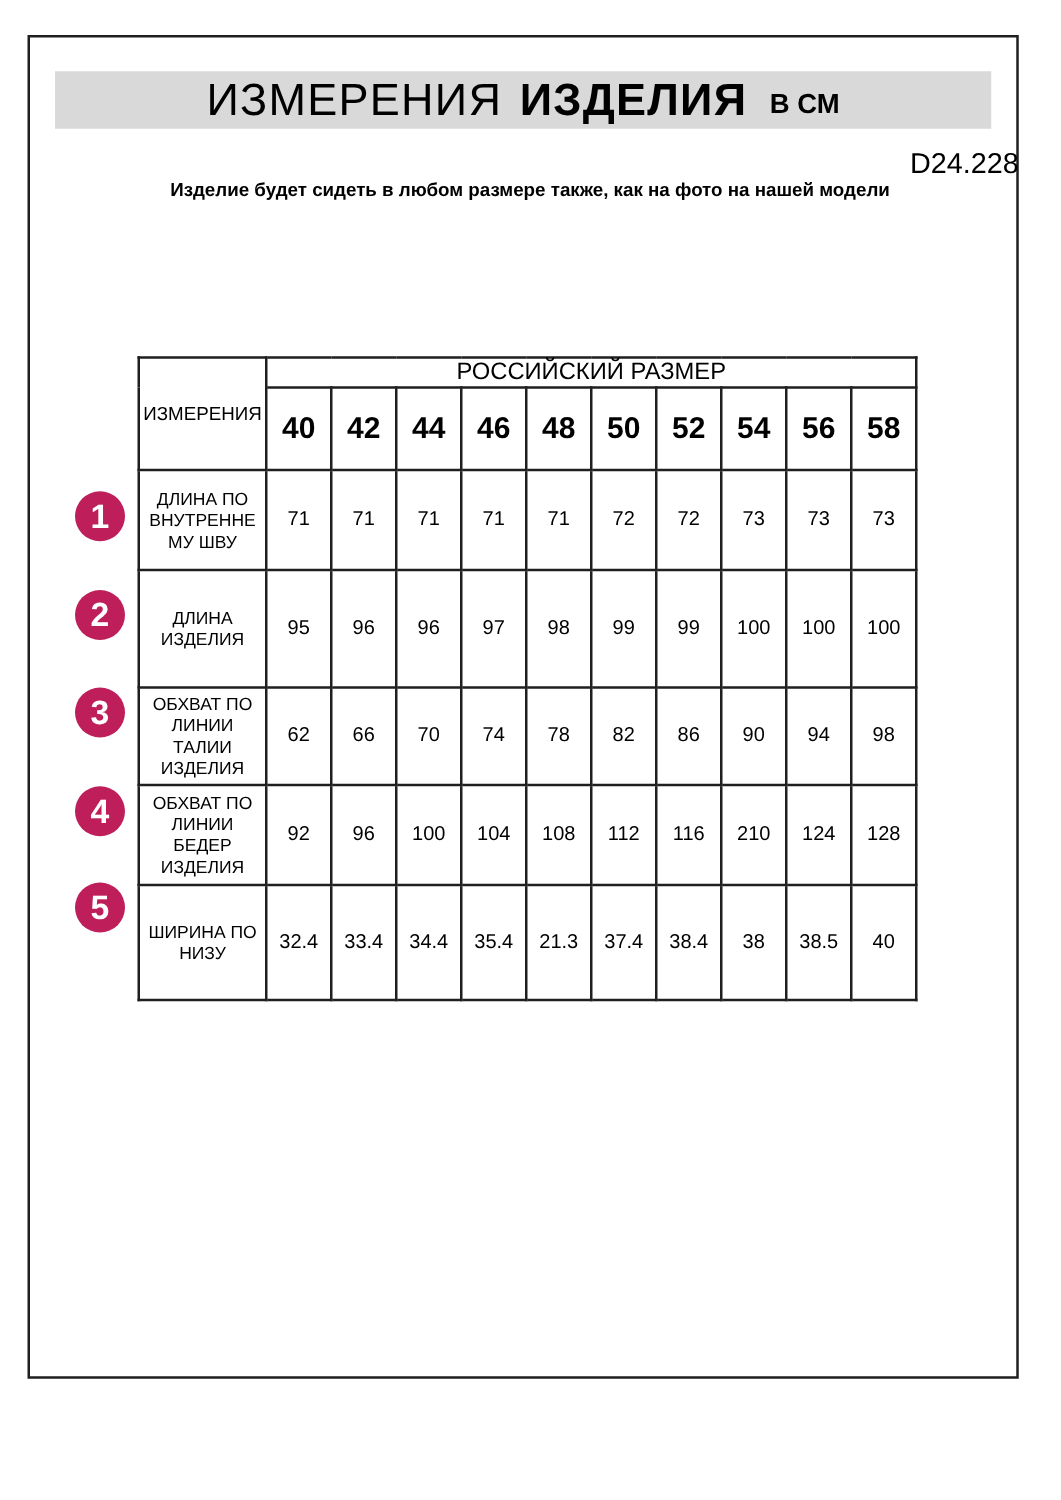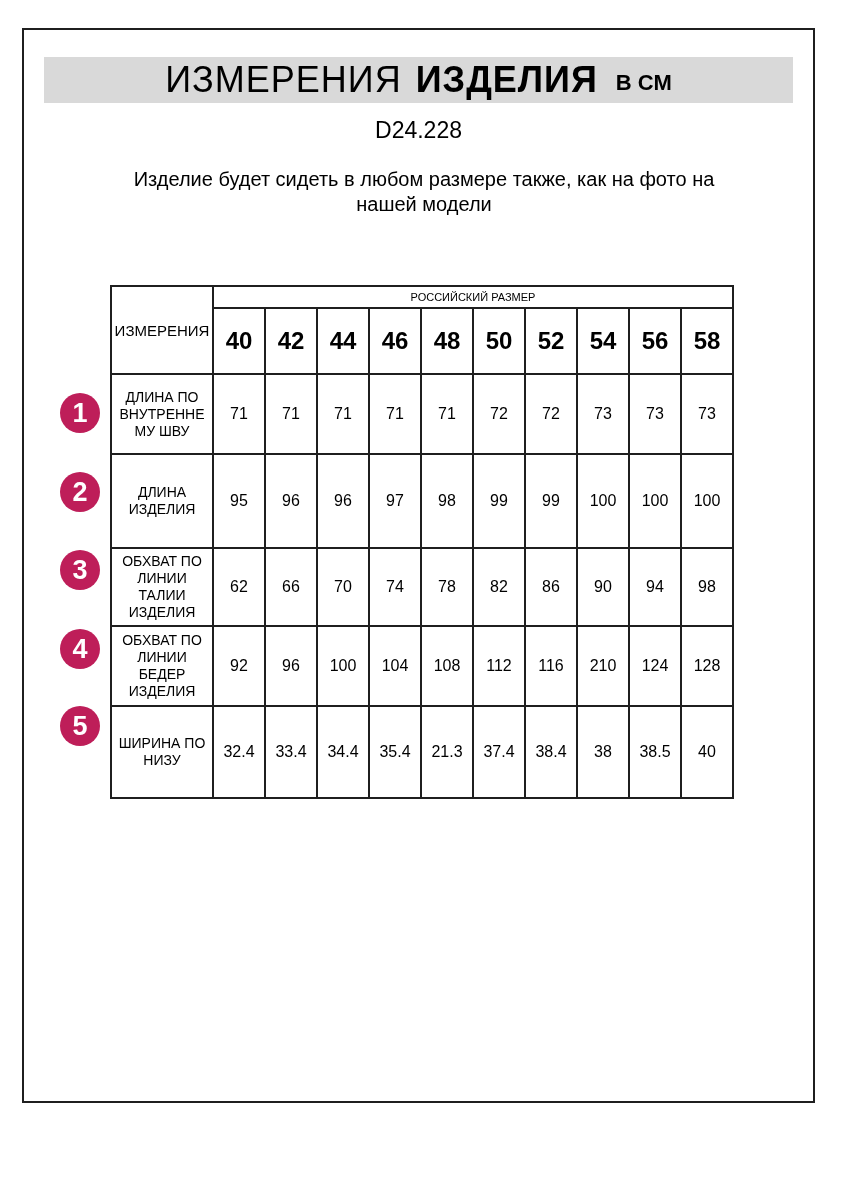--- a/index.html
+++ b/index.html
@@ -26,48 +26,48 @@
     gap: 14px;
     white-space: nowrap;
   }
   .banner .t1 { font-size: 36px; font-weight: 400; letter-spacing: 1px; }
   .banner .t2 { font-size: 36px; font-weight: 700; letter-spacing: 1px; }
   .banner .t3 { font-size: 22px; font-weight: 700; text-transform: uppercase; margin-left: 4px; padding-top: 6px; }
   .model-code {
     position: absolute;
     left: 22px; top: 117px;
     width: 793px;
-    text-align: center;
+    text-align: right;
     font-size: 23px;
     font-weight: 400;
   }
   .note {
     position: absolute;
-    left: 104px; top: 167px;
+    left: 104px; top: 140px;
     width: 640px;
     text-align: center;
-    font-size: 20px;
+    font-size: 15px;
     line-height: 25px;
-    font-weight: 400;
+    font-weight: 700;
   }
   table.size-table {
     position: absolute;
     left: 110px; top: 285px;
     border-collapse: collapse;
     table-layout: fixed;
   }
   table.size-table th, table.size-table td {
     border: 2px solid #1f1f1f;
     text-align: center;
     vertical-align: middle;
     padding: 0;
     background: #fff;
   }
   th.corner { font-size: 15px; font-weight: 400; width: 102px; }
-  th.group-hdr { font-size: 11px; font-weight: 400; height: 22px; }
+  th.group-hdr { font-size: 19px; font-weight: 400; height: 22px; }
   th.size-hdr { font-size: 24px; font-weight: 700; width: 52px; height: 66px; }
   td.row-label {
     font-size: 14px; font-weight: 400;
     line-height: 17px;
     white-space: pre-line;
   }
   td.val { font-size: 16px; font-weight: 400; }
   .circle {
     position: absolute;
     width: 40px; height: 40px;

